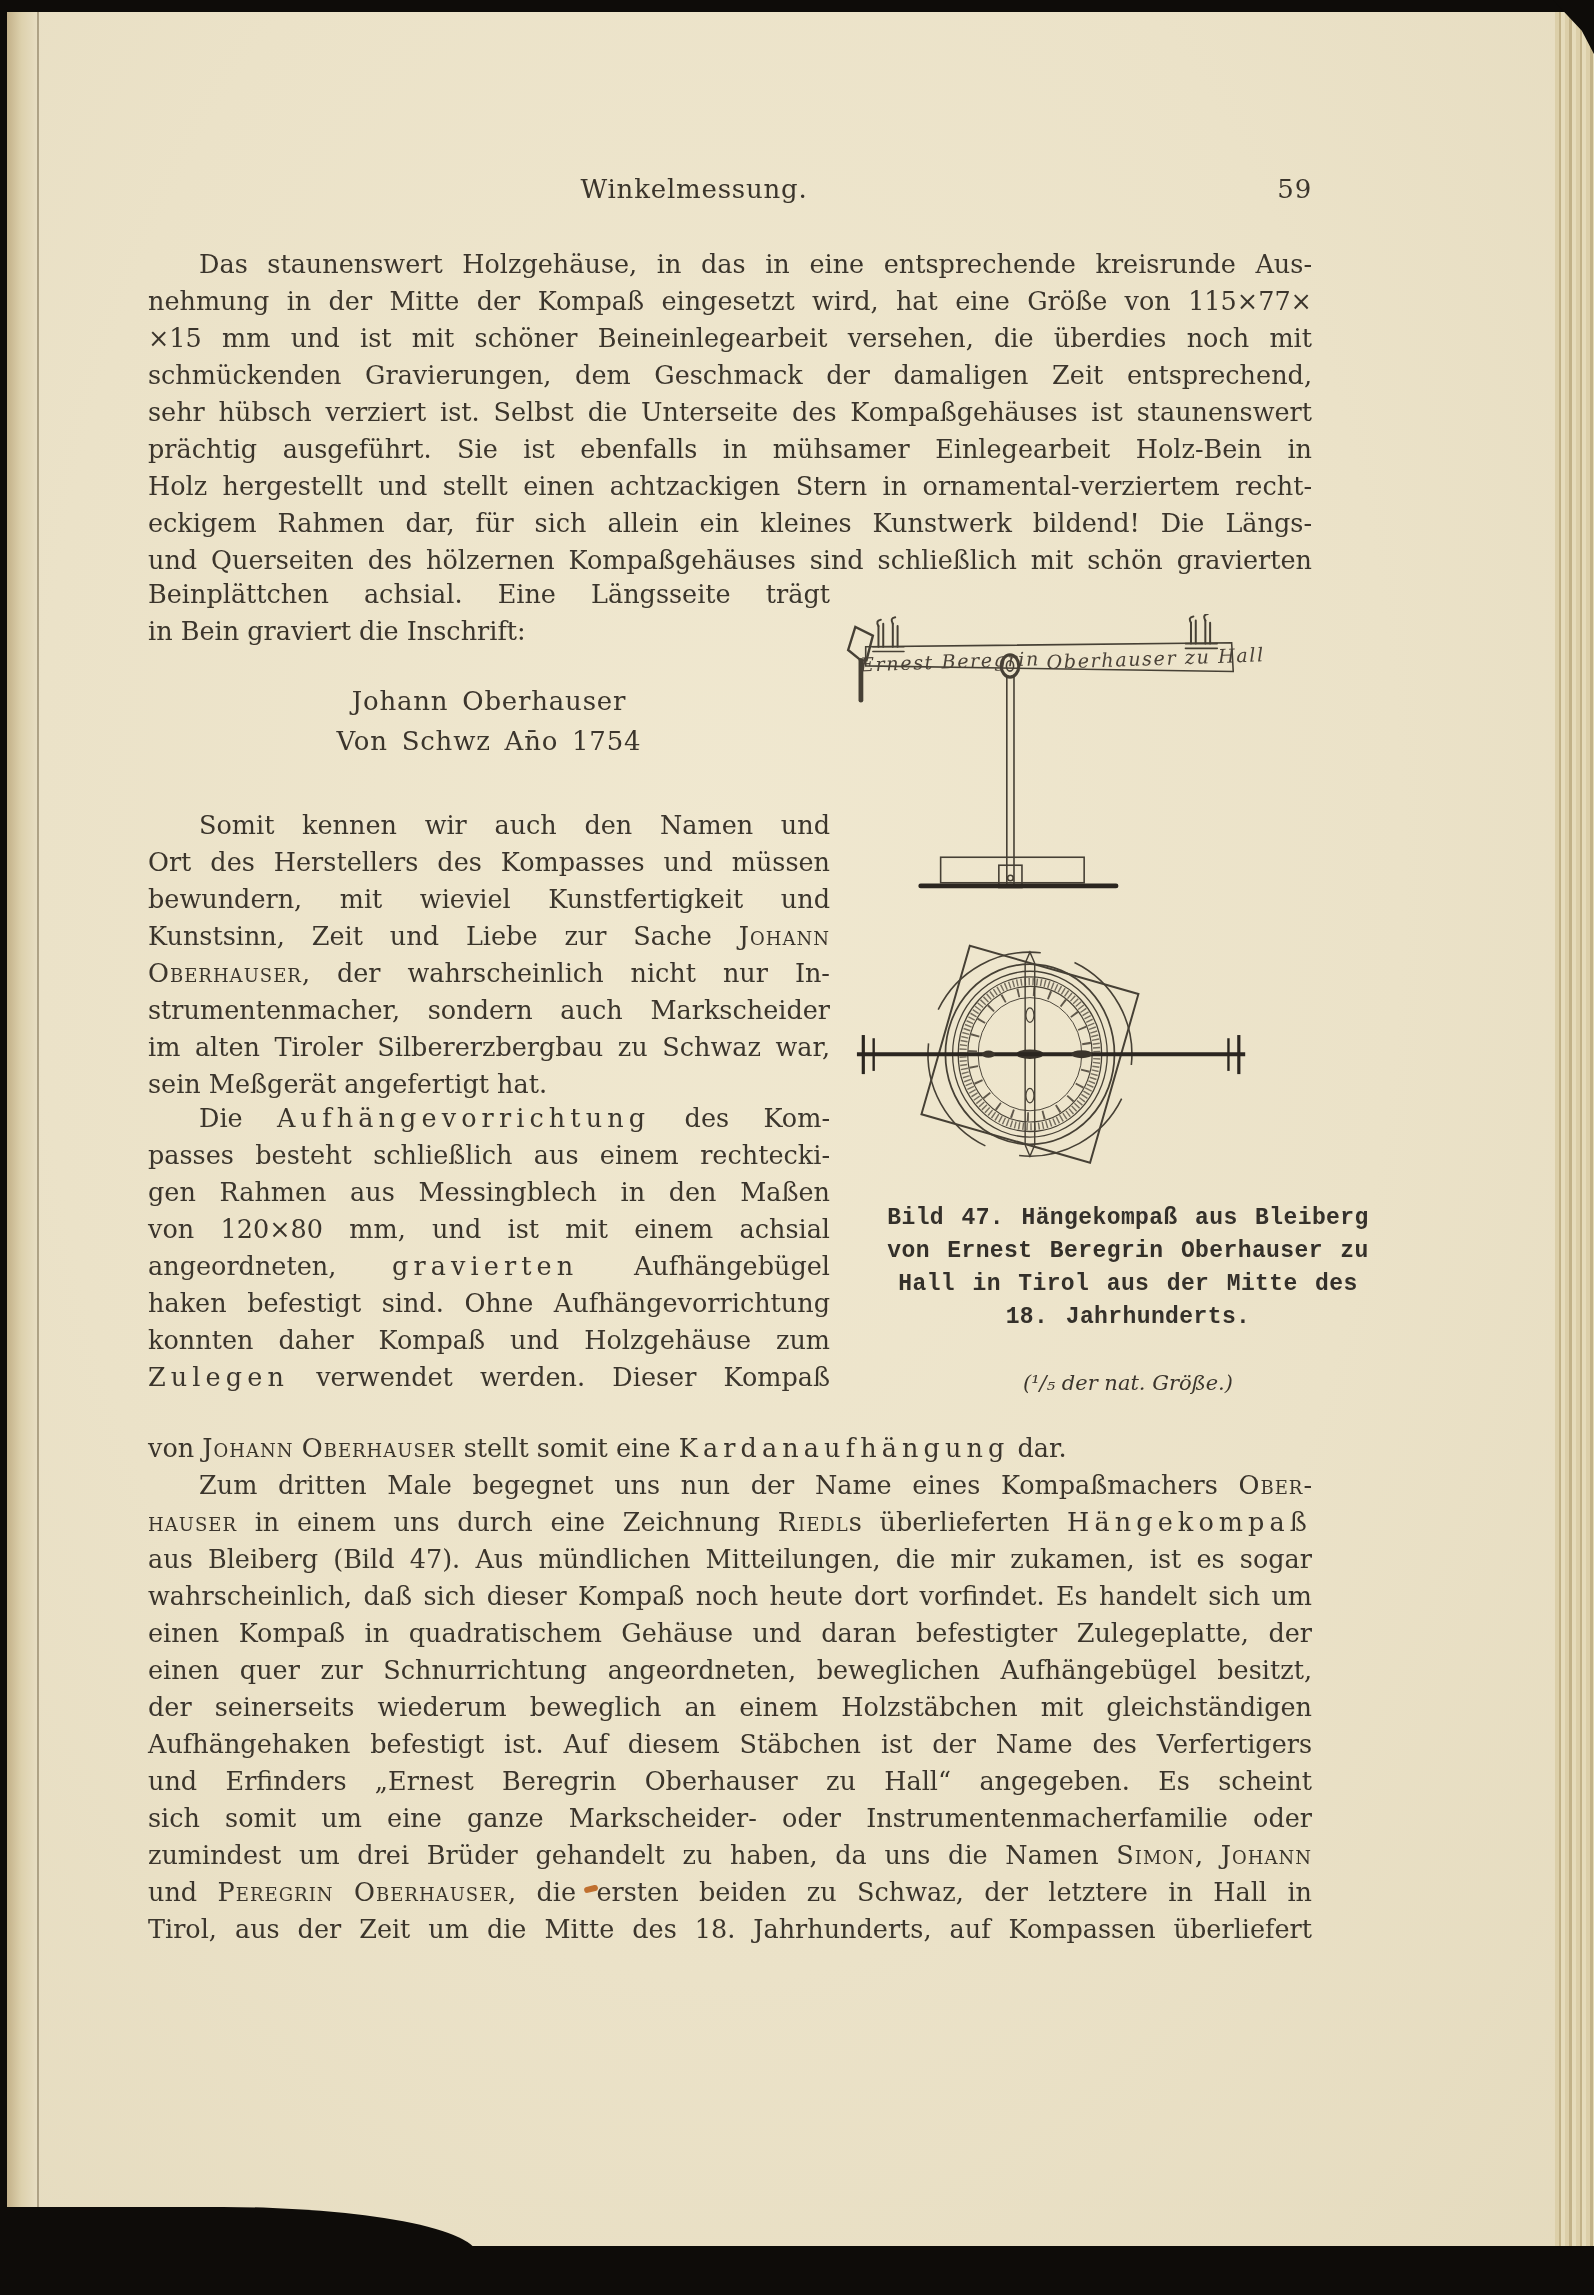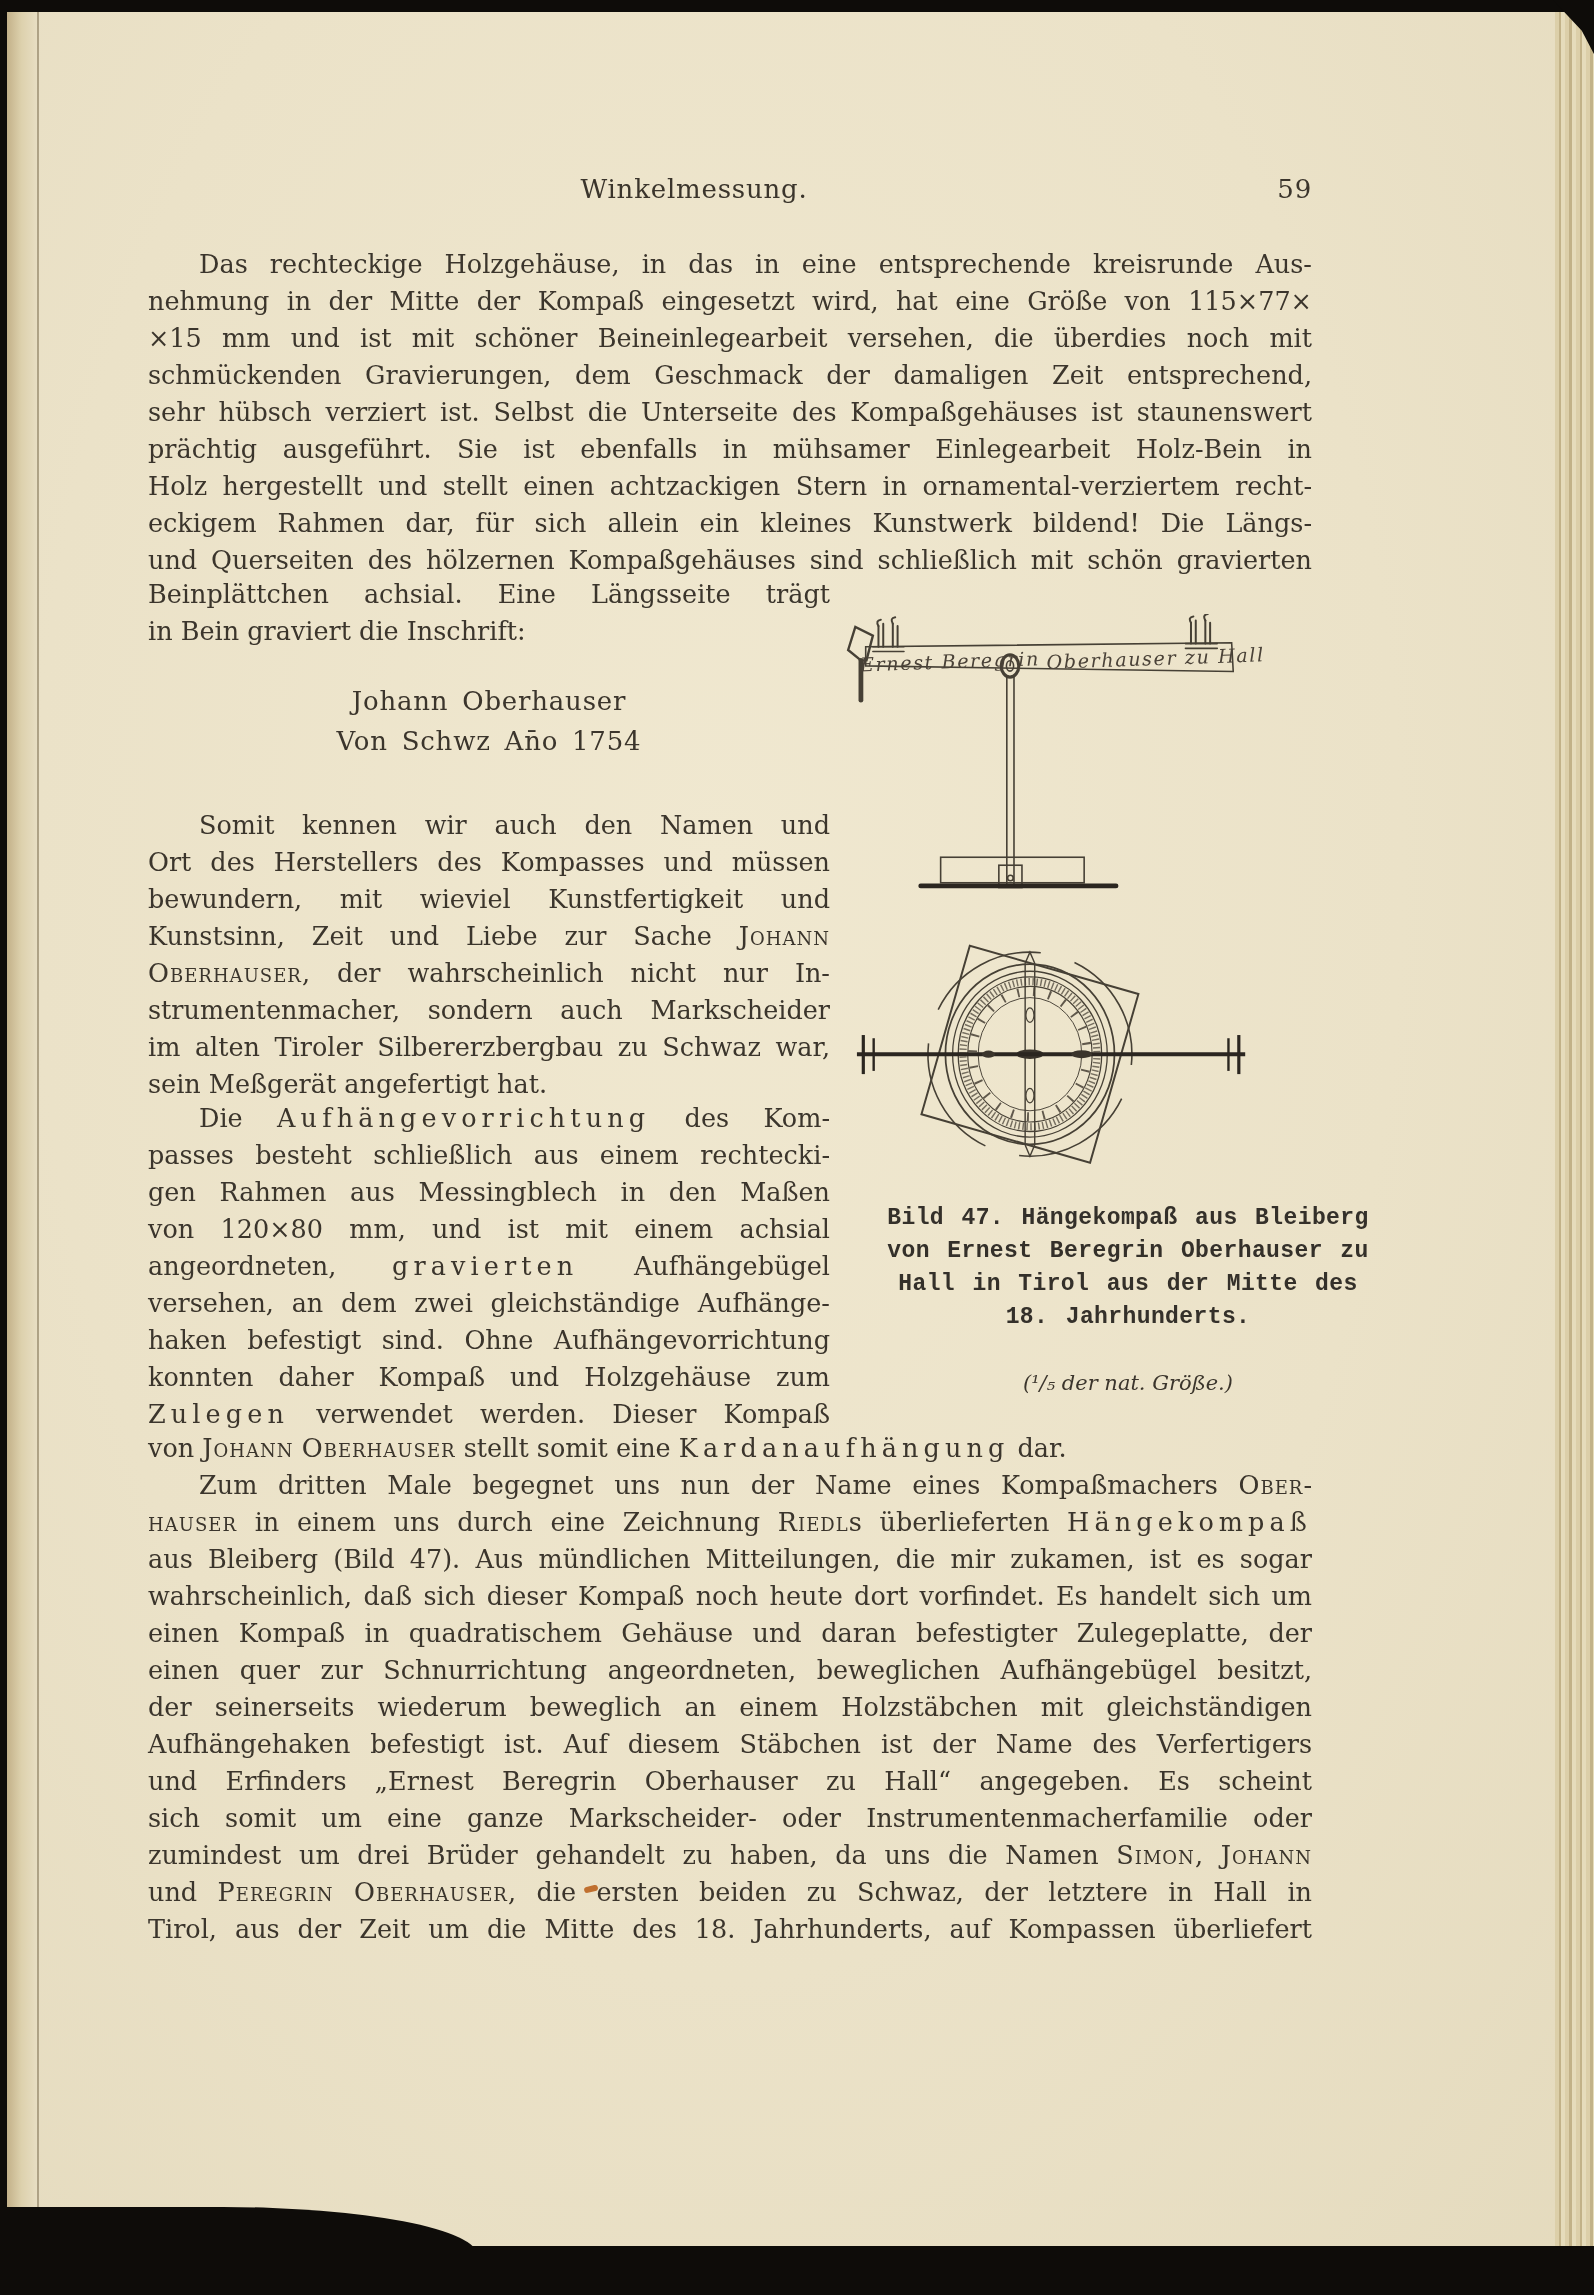--- a/index.html
+++ b/index.html
@@ -68,21 +68,21 @@
   <div class="edge-bottom-curve"></div>
   <div class="edge-bottom"></div>
   <div class="edge-left-black"></div>
 
   <header class="running-head">
     <span class="rh-title">Winkelmessung.</span>
     <span class="rh-num">59</span>
   </header>
 
   <section class="para full p1">
-      <div class="line indent">Das rechteckige Holzgehäuse, in das in eine entsprechende kreisrunde Aus-</div>
+      <div class="line indent">Das staunenswert Holzgehäuse, in das in eine entsprechende kreisrunde Aus-</div>
       <div class="line">nehmung in der Mitte der Kompaß eingesetzt wird, hat eine Größe von 115×77×</div>
       <div class="line">×15 mm und ist mit schöner Beineinlegearbeit versehen, die überdies noch mit</div>
       <div class="line">schmückenden Gravierungen, dem Geschmack der damaligen Zeit entsprechend,</div>
       <div class="line">sehr hübsch verziert ist. Selbst die Unterseite des Kompaßgehäuses ist staunenswert</div>
       <div class="line">prächtig ausgeführt. Sie ist ebenfalls in mühsamer Einlegearbeit Holz-Bein in</div>
       <div class="line">Holz hergestellt und stellt einen achtzackigen Stern in ornamental-verziertem recht-</div>
       <div class="line">eckigem Rahmen dar, für sich allein ein kleines Kunstwerk bildend! Die Längs-</div>
       <div class="line">und Querseiten des hölzernen Kompaßgehäuses sind schließlich mit schön gravierten</div>
     </section>
   <section class="para narrow p1b">
@@ -102,21 +102,20 @@
       <div class="line">strumentenmacher, sondern auch Markscheider</div>
       <div class="line">im alten Tiroler Silbererzbergbau zu Schwaz war,</div>
       <div class="line flush">sein Meßgerät angefertigt hat.</div>
     </section>
   <section class="para narrow p3">
       <div class="line indent">Die <span class="sp">Aufhängevorrichtung</span> des Kom-</div>
       <div class="line">passes besteht schließlich aus einem rechtecki-</div>
       <div class="line">gen Rahmen aus Messingblech in den Maßen</div>
       <div class="line">von 120×80 mm, und ist mit einem achsial</div>
       <div class="line">angeordneten, <span class="sp">gravierten</span> Aufhängebügel</div>
-      <div class="line">versehen, an dem zwei gleichständige Aufhänge-</div>
       <div class="line">haken befestigt sind. Ohne Aufhängevorrichtung</div>
       <div class="line">konnten daher Kompaß und Holzgehäuse zum</div>
       <div class="line"><span class="sp">Zulegen</span> verwendet werden. Dieser Kompaß</div>
     </section>
   <section class="para full p3end">
       <div class="line flush">von <span class="sc">Johann</span> <span class="sc">Oberhauser</span> stellt somit eine <span class="sp">Kardanaufhängung</span> dar.</div>
     </section>
   <section class="para full p4">
       <div class="line indent">Zum dritten Male begegnet uns nun der Name eines Kompaßmachers <span class="sc">Ober</span>-</div>
       <div class="line"><span class="sc">hauser</span> in einem uns durch eine Zeichnung <span class="sc">Riedl</span>s überlieferten <span class="sp">Hängekompaß</span></div>

